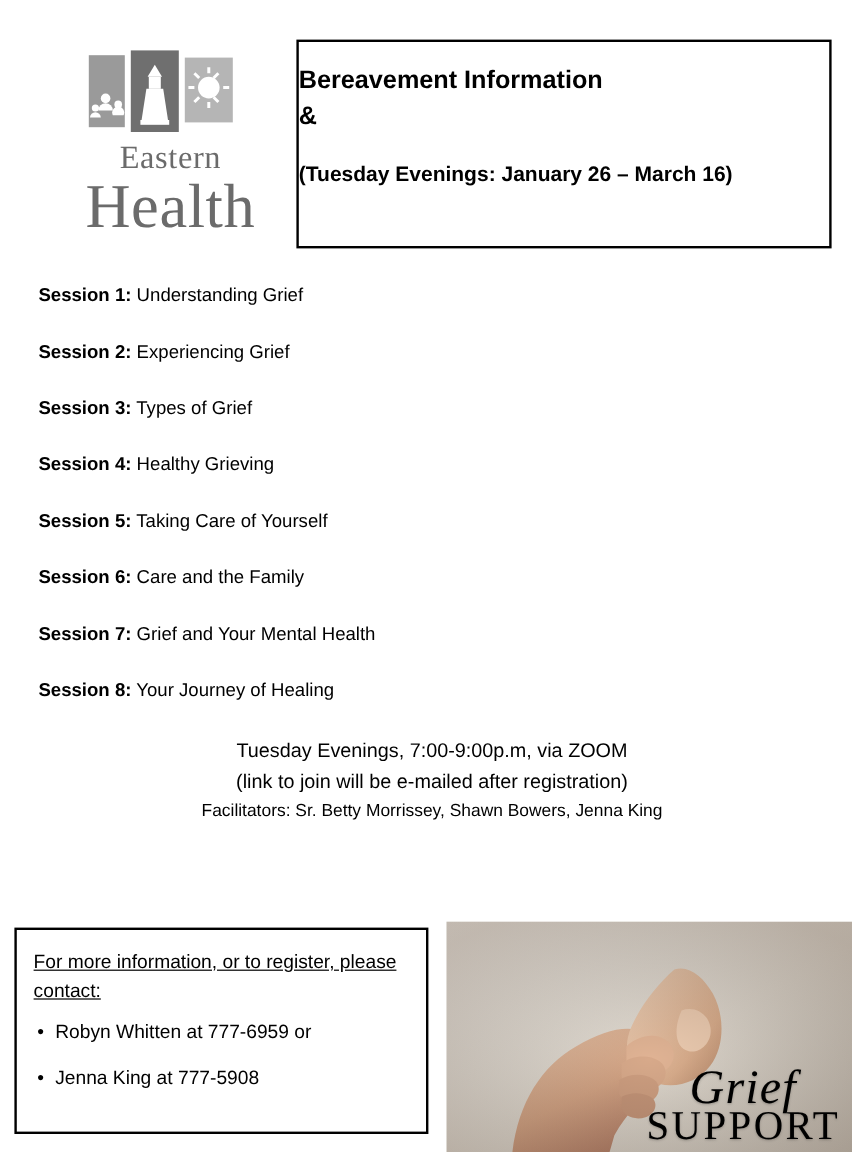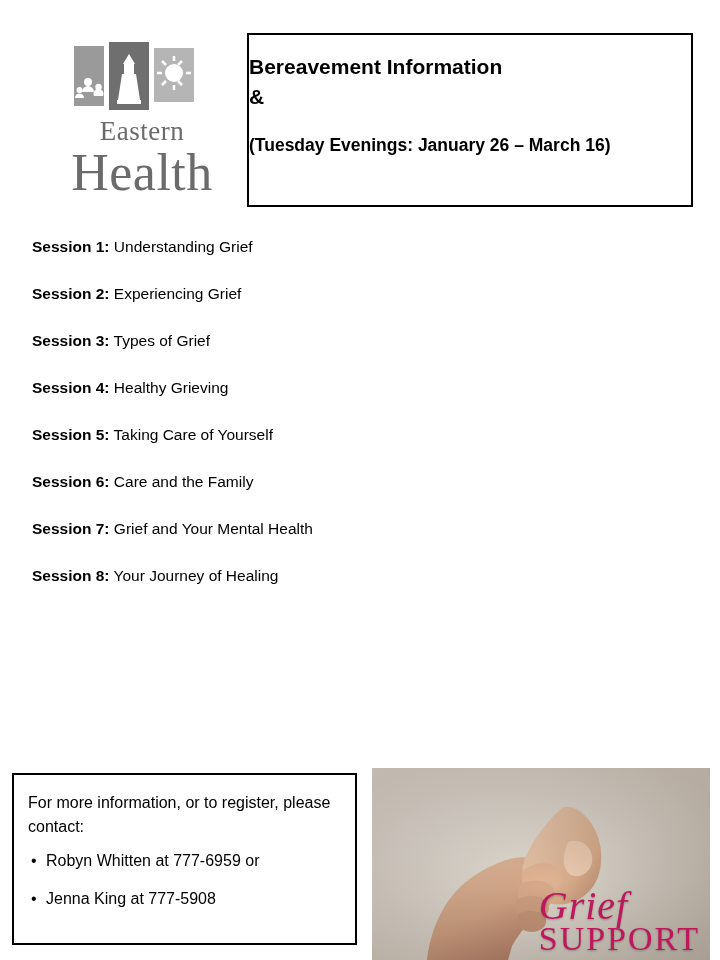--- a/index.html
+++ b/index.html
@@ -143,20 +143,21 @@
     top: 5px;
     width: 345px;
     height: 172px;
     border: 2px solid #000;
     box-sizing: border-box;
     padding: 16px 14px 0 14px;
   }
   .contact-box .intro {
     font-size: 16px;
     line-height: 1.5;
+    text-decoration: underline;
   }
   .contact-box ul {
     margin: 13px 0 0 0;
     padding-left: 18px;
     list-style: none;
   }
   .contact-box li {
     font-size: 16px;
     margin-bottom: 20px;
     position: relative;
@@ -176,22 +177,22 @@
     height: 192px;
     overflow: hidden;
     background: #d9d4cd;
   }
   .photo svg { display: block; }
 
   .photo-caption {
     position: absolute;
     right: 10px;
     bottom: 4px;
-    text-align: left;
-    color: #be185d;
+    text-align: center;
+    color: #000000;
     line-height: 1;
     pointer-events: none;
   }
   .photo-caption .c1 {
     font-family: "Liberation Serif", serif;
     font-style: italic;
     font-size: 40px;
     letter-spacing: 1px;
     display: block;
     text-shadow: 0 1px 2px rgba(0,0,0,0.25);
@@ -286,20 +287,25 @@
     <div class="session">
       <span class="lbl">Session 7:</span>
       <span class="txt">Grief and Your Mental Health</span>
     </div>
     <div class="session">
       <span class="lbl">Session 8:</span>
       <span class="txt">Your Journey of Healing</span>
     </div>
   </div>
 
+  <div class="meeting">
+    <div class="m1">Tuesday Evenings, 7:00-9:00p.m, via ZOOM</div>
+    <div class="m2">(link to join will be e-mailed after registration)</div>
+    <div class="m3">Facilitators: Sr. Betty Morrissey, Shawn Bowers, Jenna King</div>
+  </div>
 
   <div class="bottom">
 
     <div class="contact-box">
       <div class="intro">For more information, or to register, please contact:</div>
       <ul>
         <li>Robyn Whitten at 777-6959 or</li>
         <li>Jenna King at 777-5908</li>
       </ul>
     </div>

